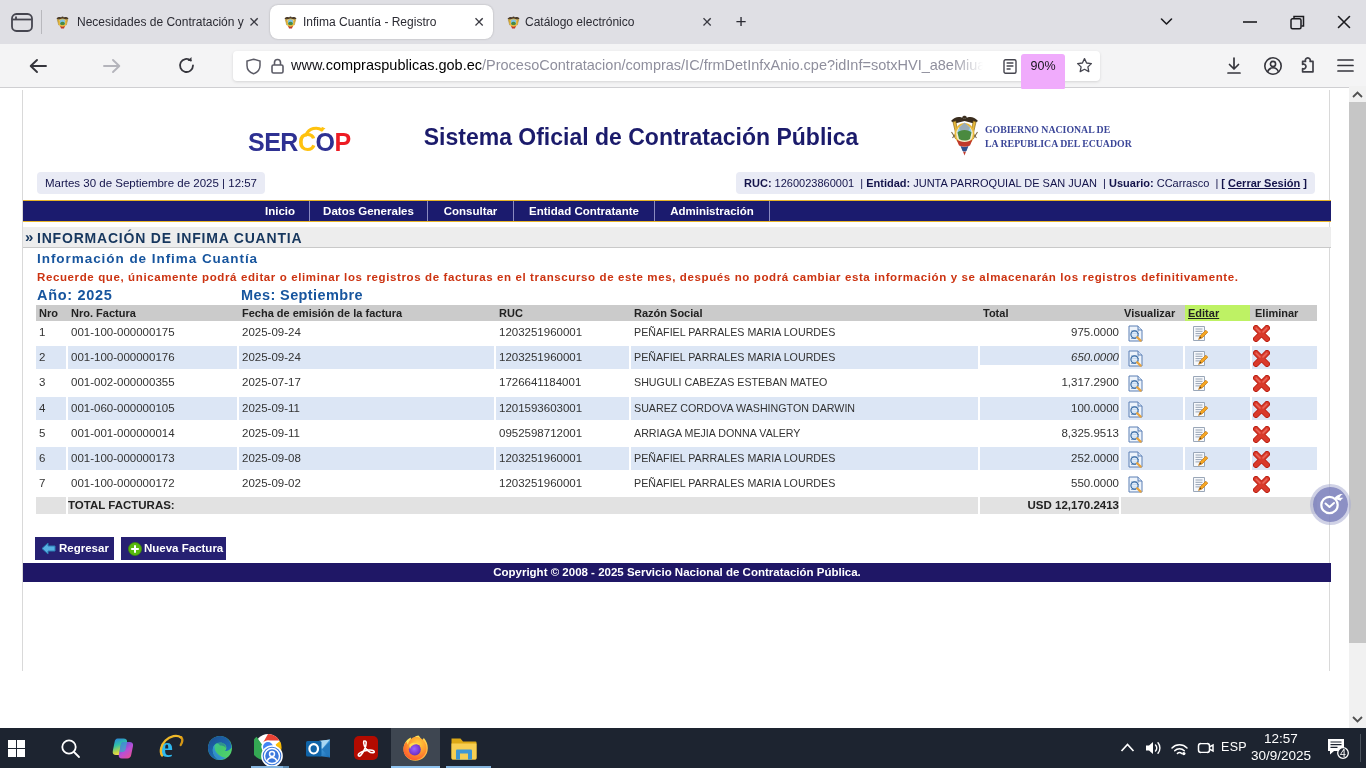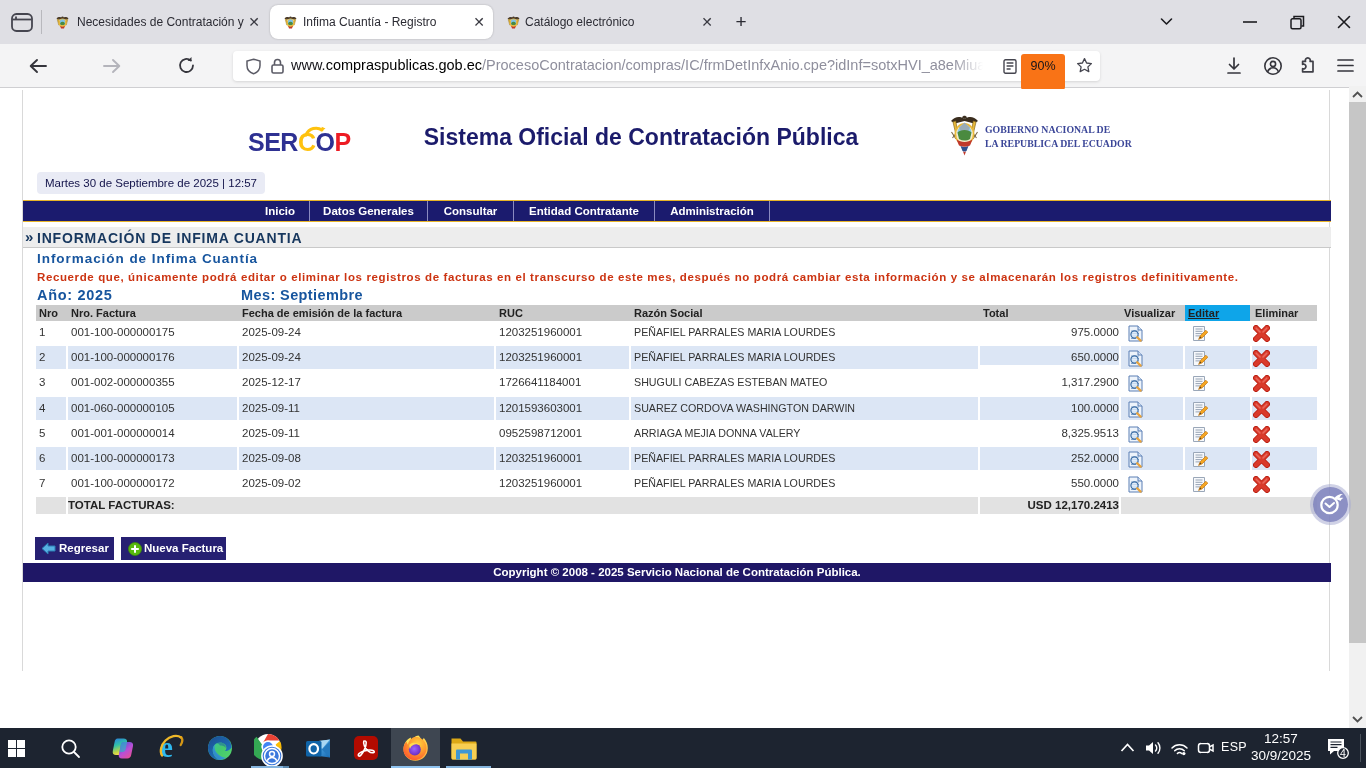--- a/index.html
+++ b/index.html
@@ -12,21 +12,21 @@
 .tabsep { position:absolute; left:41px; top:10px; width:1px; height:24px; background:#b8b8bd; }
 .tab { position:absolute; top:0; height:43px; color:#2b2b33; font-size:12px; }
 .tab .fav { position:absolute; top:15px; width:15px; height:15px; }
 .tab .ttl { position:absolute; top:15px; white-space:nowrap; overflow:hidden; }
 .tab .cls { position:absolute; top:14px; width:16px; height:16px; color:#3a3a42; font-size:14px; text-align:center; line-height:16px; }
 #tab2bg { position:absolute; left:270px; top:5px; width:223px; height:34px; background:#fff; border-radius:8px; box-shadow:0 0 2px rgba(0,0,0,.25); }
 .newtab { position:absolute; left:731px; top:12px; width:20px; height:20px; color:#2b2b33; font-size:19px; line-height:20px; text-align:center; font-weight:400;}
 .urlbox { position:absolute; left:233px; top:7px; width:867px; height:30px; background:#fff; border-radius:4px; box-shadow:0 1px 3px rgba(0,0,0,0.13); }
 .urltext { position:absolute; left:58px; top:6px; font-size:14.5px; color:#15141a; white-space:nowrap; width:692px; overflow:hidden; }
 .urltext .gray { color:#8f8f9d; }
-.zoombox { position:absolute; left:788px; top:3px; width:44px; height:36px; background:#f97316; border-radius:3px; font-size:12.5px; color:#15141a; text-align:center; line-height:24px; }
+.zoombox { position:absolute; left:788px; top:3px; width:44px; height:36px; background:#f0abfc; border-radius:3px; font-size:12.5px; color:#15141a; text-align:center; line-height:24px; }
 
 
 #page { position:absolute; left:0; top:89px; width:1349px; height:639px; background:#fff;padding-left:12px; }
 .pagebox { position:absolute; left:22px; top:1px; width:1308px; height:581px; border-left:1px solid #d9d9d9; border-right:1px solid #d9d9d9; }
 #sercop { position:absolute; left:225px; top:38px; font-size:25px; font-weight:bold; letter-spacing:-0.5px; }
 #ptitle { position:absolute; left:0px; top:34px; width:1236px; text-align:center; font-size:23px; font-weight:bold; color:#1b1b6b; }
 #govlogo { position:absolute; left:925px; top:22px; }
 .datebox { position:absolute; top:82px; height:22px; background:#e9ebf5; border-radius:4px; color:#13134a; font-size:12px; line-height:22px; }
 #navbar { position:absolute; left:0px; top:110px; width:1308px; height:22px; background:#1b1b6e; border-top:1px solid #e7b428; border-bottom:1px solid #e7b428; }
 .mi { position:absolute; top:0; height:20px; line-height:20px; color:#fff; font-size:11.5px; font-weight:bold; text-align:center; border-right:1px solid #8a8ac0; }
@@ -201,20 +201,21 @@
 <ellipse cx="16.5" cy="20.5" rx="7" ry="7" fill="#8ecaea"></ellipse>
 <path d="M11 15.5l5.5-5 5.5 5-2 4h-7z" fill="#9aacb8"></path>
 <path d="M9.5 20.5c2.5-3.5 11.5-3.5 14 0l-1.5 6.5c-3.5 2-7.5 2-11 0z" fill="#4a8a3f"></path>
 <path d="M8.5 27.5c4.5 3.2 11.5 3.2 16 0l-2.5 6c-3.5 1.8-7.5 1.8-11 0z" fill="#c0392b"></path>
 <path d="M12.5 34c2.5 1.3 5.5 1.3 8 0l-2 5c-1.3.8-2.7.8-4 0z" fill="#2e4f8e"></path>
 <path d="M15 39.5c1 .5 2 .5 3 0l-1.5 4z" fill="#c0392b"></path>
 </svg>
 <div style="position:absolute;left:37px;top:11px;font-family:'Liberation Serif',serif;font-weight:bold;font-size:9.8px;color:#3b4698;white-space:nowrap;line-height:14px;letter-spacing:0px;">GOBIERNO NACIONAL DE<br>LA REPUBLICA DEL ECUADOR</div>
 </div>
       <div class="datebox" style="left:14px;width:228px;text-align:center;font-size:11.5px;">Martes 30 de Septiembre de 2025 | 12:57</div>
+      <div class="datebox" style="left:713px;width:579px;text-align:center;font-size:11px;"><b>RUC:</b> 1260023860001 &nbsp;|&nbsp;<b>Entidad:</b> JUNTA PARROQUIAL DE SAN JUAN &nbsp;|&nbsp;<b>Usuario:</b> CCarrasco &nbsp;|&nbsp;<b>[ <u>Cerrar Sesión</u> ]</b></div>
       <div id="navbar">
         <div class="mi" style="left:228px;width:59px;">Inicio</div>
         <div class="mi" style="left:287px;width:118px;">Datos Generales</div>
         <div class="mi" style="left:405px;width:86px;">Consultar</div>
         <div class="mi" style="left:491px;width:141px;">Entidad Contratante</div>
         <div class="mi" style="left:632px;width:115px;">Administración</div>
       </div>
       <div id="bcrow">
           <span class="arr">»</span>
           <span class="t">INFORMACIÓN DE INFIMA CUANTIA</span>
@@ -225,21 +226,21 @@
       <div id="mes">Mes: Septiembre</div>
 
       <div id="tbl">
 <div class="trow hdr" style="top:0;height:16px;background:#cbcbcb;">
 <div class="cell c0" style="height:16px;line-height:16px;background:#cbcbcb;">Nro</div>
 <div class="cell c1" style="height:16px;line-height:16px;background:#cbcbcb;">Nro. Factura</div>
 <div class="cell c2" style="height:16px;line-height:16px;background:#cbcbcb;">Fecha de emisión de la factura</div>
 <div class="cell c3" style="height:16px;line-height:16px;background:#cbcbcb;">RUC</div>
 <div class="cell c4" style="height:16px;line-height:16px;background:#cbcbcb;">Razón Social</div>
 <div class="cell c6" style="height:16px;line-height:16px;background:#cbcbcb;">Visualizar</div>
-<div class="cell c7" style="height:28px;line-height:16px;background:#0ea5e9;text-decoration:underline;">Editar</div>
+<div class="cell c7" style="height:28px;line-height:16px;background:#bef264;text-decoration:underline;">Editar</div>
 <div class="cell c8" style="height:16px;line-height:16px;background:#cbcbcb;">Eliminar</div>
 <div class="cell c5" style="height:16px;line-height:16px;background:#cbcbcb;text-align:left;padding-left:3px;">Total</div>
 </div>
 <div class="trow" style="top:16.0px;height:23.2px;">
 <div class="cell c0" style="height:23.2px;line-height:23.2px;background:#ffffff;">1</div>
 <div class="cell c1" style="height:23.2px;line-height:23.2px;background:#ffffff;">001-100-000000175</div>
 <div class="cell c2" style="height:23.2px;line-height:23.2px;background:#ffffff;">2025-09-24</div>
 <div class="cell c3" style="height:23.2px;line-height:23.2px;background:#ffffff;">1203251960001</div>
 <div class="cell c4" style="height:23.2px;line-height:23.2px;background:#ffffff;">PEÑAFIEL PARRALES MARIA LOURDES</div>
 <div class="cell c5" style="height:23.2px;line-height:23.2px;background:#ffffff;">975.0000</div>
@@ -264,21 +265,21 @@
               <path d="M3 3 14 14M14 3 3 14" stroke="#d93a2b" stroke-width="4.4" stroke-linecap="round"></path>
               <path d="M3.2 3.2 7 7M13.8 3.2 10 7" stroke="#e8695c" stroke-width="1.6" stroke-linecap="round"></path>
             </svg>
 </div>
 <div class="trow" style="top:41.2px;height:23.2px;">
 <div class="cell c0" style="height:23.2px;line-height:23.2px;background:#dce6f5;">2</div>
 <div class="cell c1" style="height:23.2px;line-height:23.2px;background:#dce6f5;">001-100-000000176</div>
 <div class="cell c2" style="height:23.2px;line-height:23.2px;background:#dce6f5;">2025-09-24</div>
 <div class="cell c3" style="height:23.2px;line-height:23.2px;background:#dce6f5;">1203251960001</div>
 <div class="cell c4" style="height:23.2px;line-height:23.2px;background:#dce6f5;">PEÑAFIEL PARRALES MARIA LOURDES</div>
-<div class="cell c5" style="height:19px;line-height:23.2px;background:#dce6f5;">650.0000</div>
+<div class="cell c5" style="height:19px;line-height:23.2px;background:#dce6f5;font-style:italic;">650.0000</div>
 <div class="cell c6" style="height:23.2px;background:#dce6f5;"></div>
 <div class="cell c7" style="height:23.2px;background:#dce6f5;"></div>
 <div class="cell c8" style="height:23.2px;background:#dce6f5;"></div>
 <svg class="icn" style="left:1091px;" width="17" height="17" viewBox="0 0 17 17">
               <path d="M2 1h9l4 4v11H2z" fill="#eef4fb" stroke="#5a7fb4" stroke-width="1"></path>
               <path d="M11 1v4h4" fill="#d6e4f5" stroke="#5a7fb4" stroke-width="1"></path>
               <path d="M4 6h8M4 8.5h8M4 11h8M4 13.5h5" stroke="#7d9fc7" stroke-width="0.9"></path>
               <circle cx="7.5" cy="9.5" r="3.6" fill="rgba(220,235,250,0.75)" stroke="#3c6ea5" stroke-width="1.2"></circle>
               <path d="M10.2 12.2l3.4 3.4" stroke="#e8a33d" stroke-width="2.2" stroke-linecap="round"></path>
             </svg>
@@ -290,21 +291,21 @@
             </svg>
 <svg class="icn" style="left:1217px;" width="17" height="17" viewBox="0 0 17 17">
               <path d="M3 3 14 14M14 3 3 14" stroke="#b91d10" stroke-width="6" stroke-linecap="round"></path>
               <path d="M3 3 14 14M14 3 3 14" stroke="#d93a2b" stroke-width="4.4" stroke-linecap="round"></path>
               <path d="M3.2 3.2 7 7M13.8 3.2 10 7" stroke="#e8695c" stroke-width="1.6" stroke-linecap="round"></path>
             </svg>
 </div>
 <div class="trow" style="top:66.4px;height:23.2px;">
 <div class="cell c0" style="height:23.2px;line-height:23.2px;background:#ffffff;">3</div>
 <div class="cell c1" style="height:23.2px;line-height:23.2px;background:#ffffff;">001-002-000000355</div>
-<div class="cell c2" style="height:23.2px;line-height:23.2px;background:#ffffff;">2025-12-17</div>
+<div class="cell c2" style="height:23.2px;line-height:23.2px;background:#ffffff;">2025-07-17</div>
 <div class="cell c3" style="height:23.2px;line-height:23.2px;background:#ffffff;">1726641184001</div>
 <div class="cell c4" style="height:23.2px;line-height:23.2px;background:#ffffff;">SHUGULI CABEZAS ESTEBAN MATEO</div>
 <div class="cell c5" style="height:23.2px;line-height:23.2px;background:#ffffff;">1,317.2900</div>
 <div class="cell c6" style="height:23.2px;background:#ffffff;"></div>
 <div class="cell c7" style="height:23.2px;background:#ffffff;"></div>
 <div class="cell c8" style="height:23.2px;background:#ffffff;"></div>
 <svg class="icn" style="left:1091px;" width="17" height="17" viewBox="0 0 17 17">
               <path d="M2 1h9l4 4v11H2z" fill="#eef4fb" stroke="#5a7fb4" stroke-width="1"></path>
               <path d="M11 1v4h4" fill="#d6e4f5" stroke="#5a7fb4" stroke-width="1"></path>
               <path d="M4 6h8M4 8.5h8M4 11h8M4 13.5h5" stroke="#7d9fc7" stroke-width="0.9"></path>

